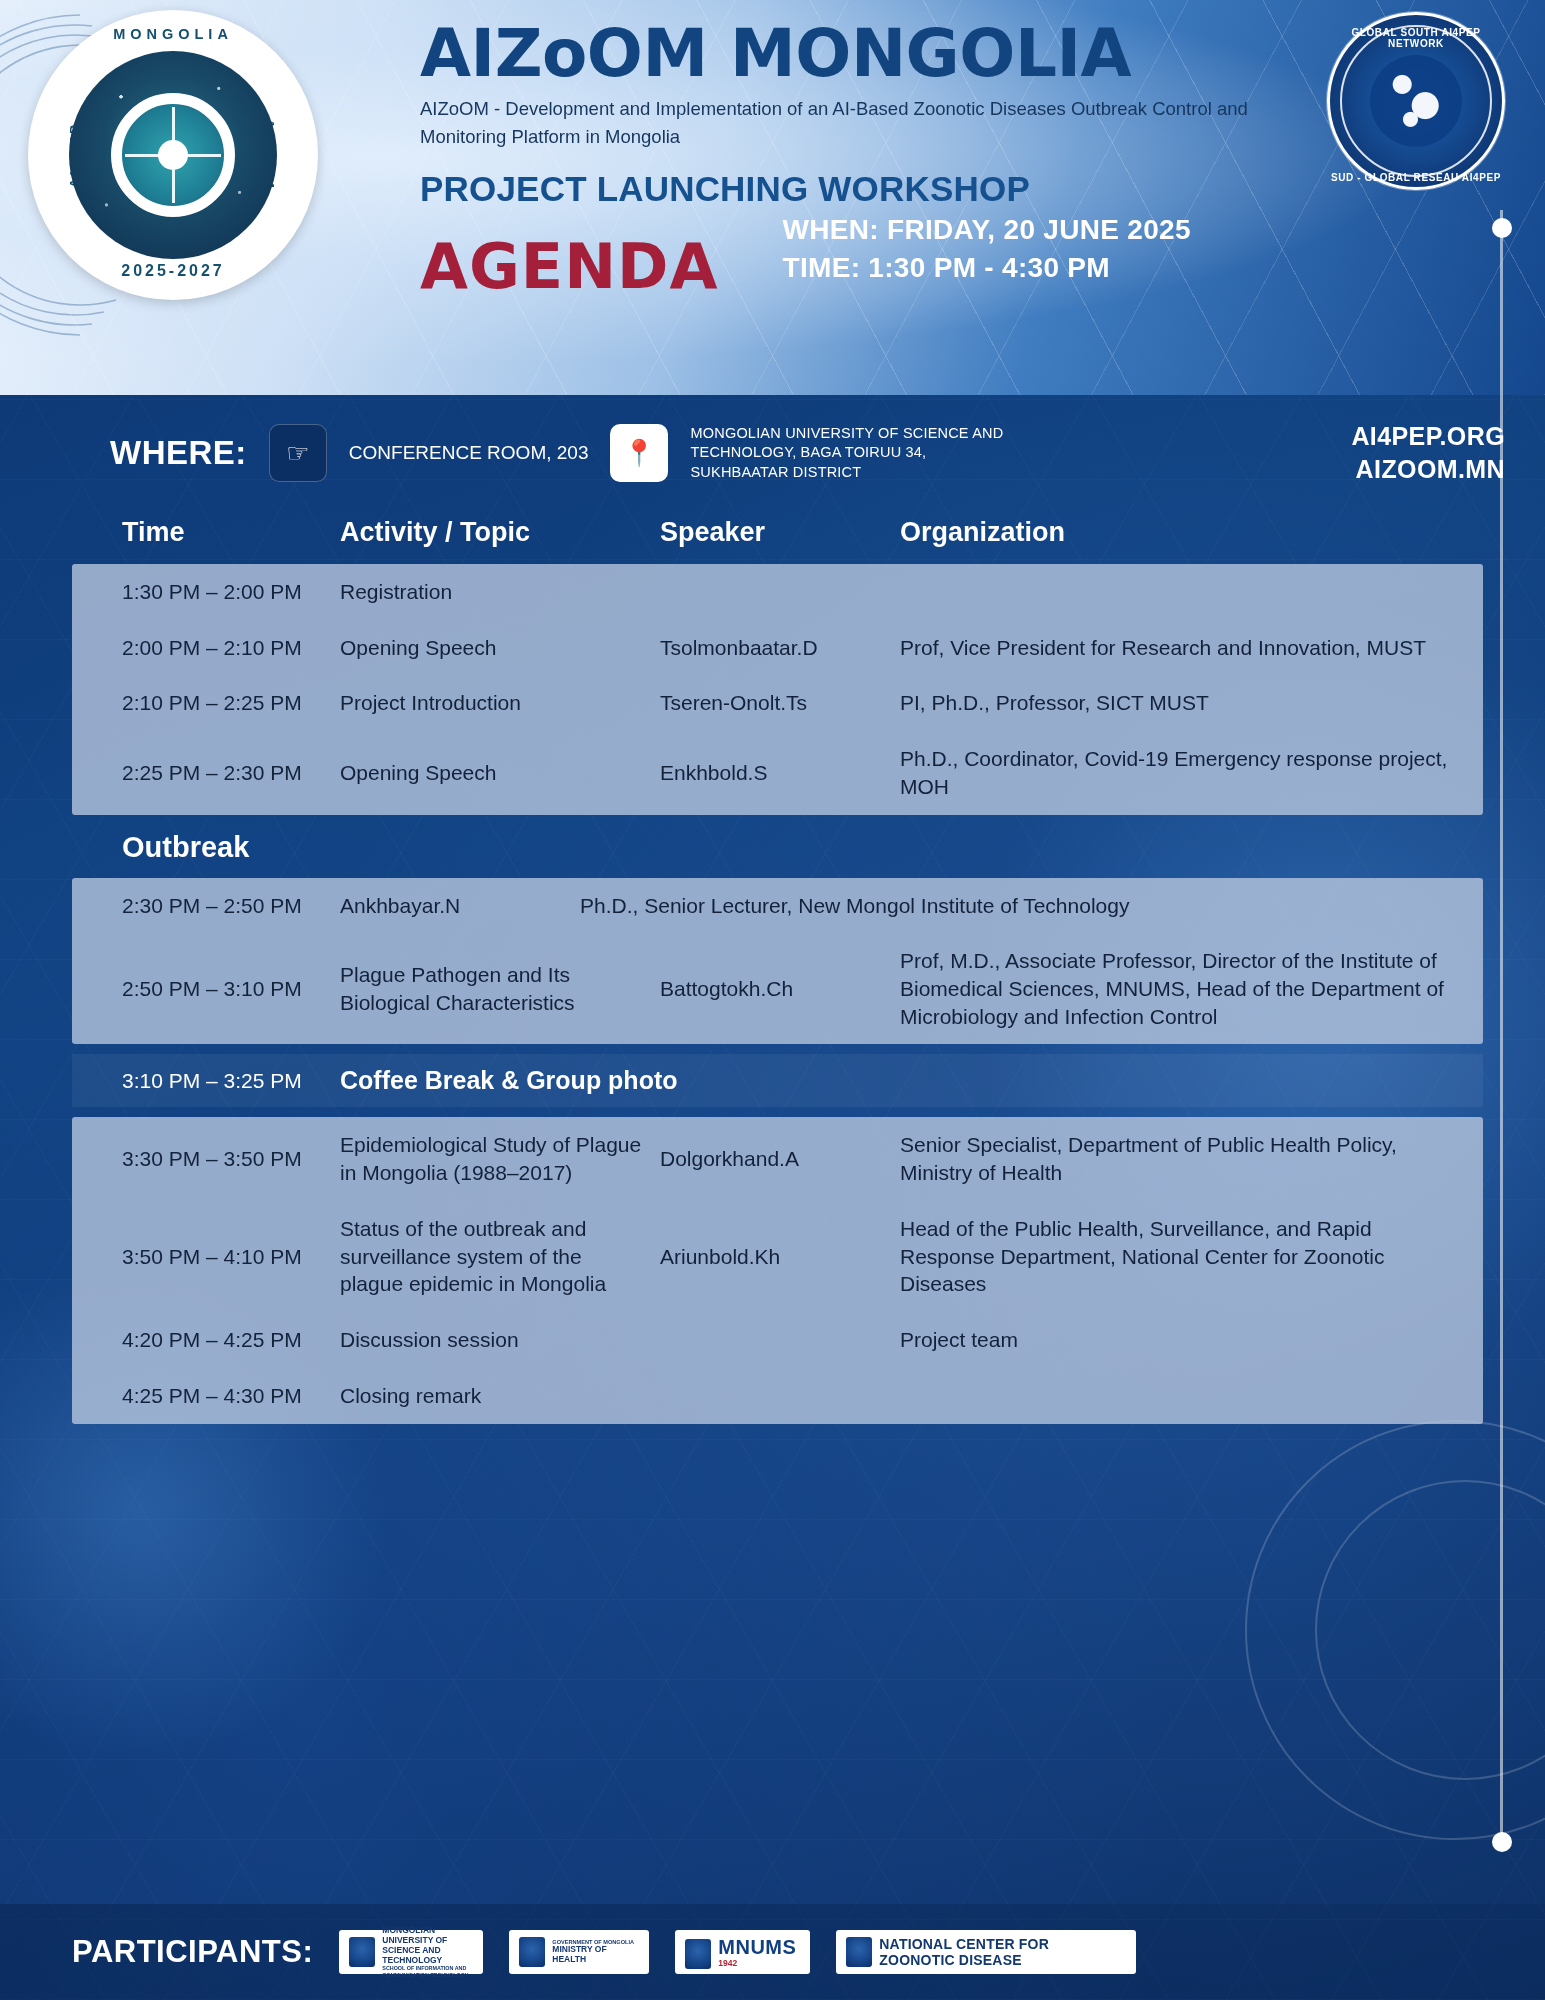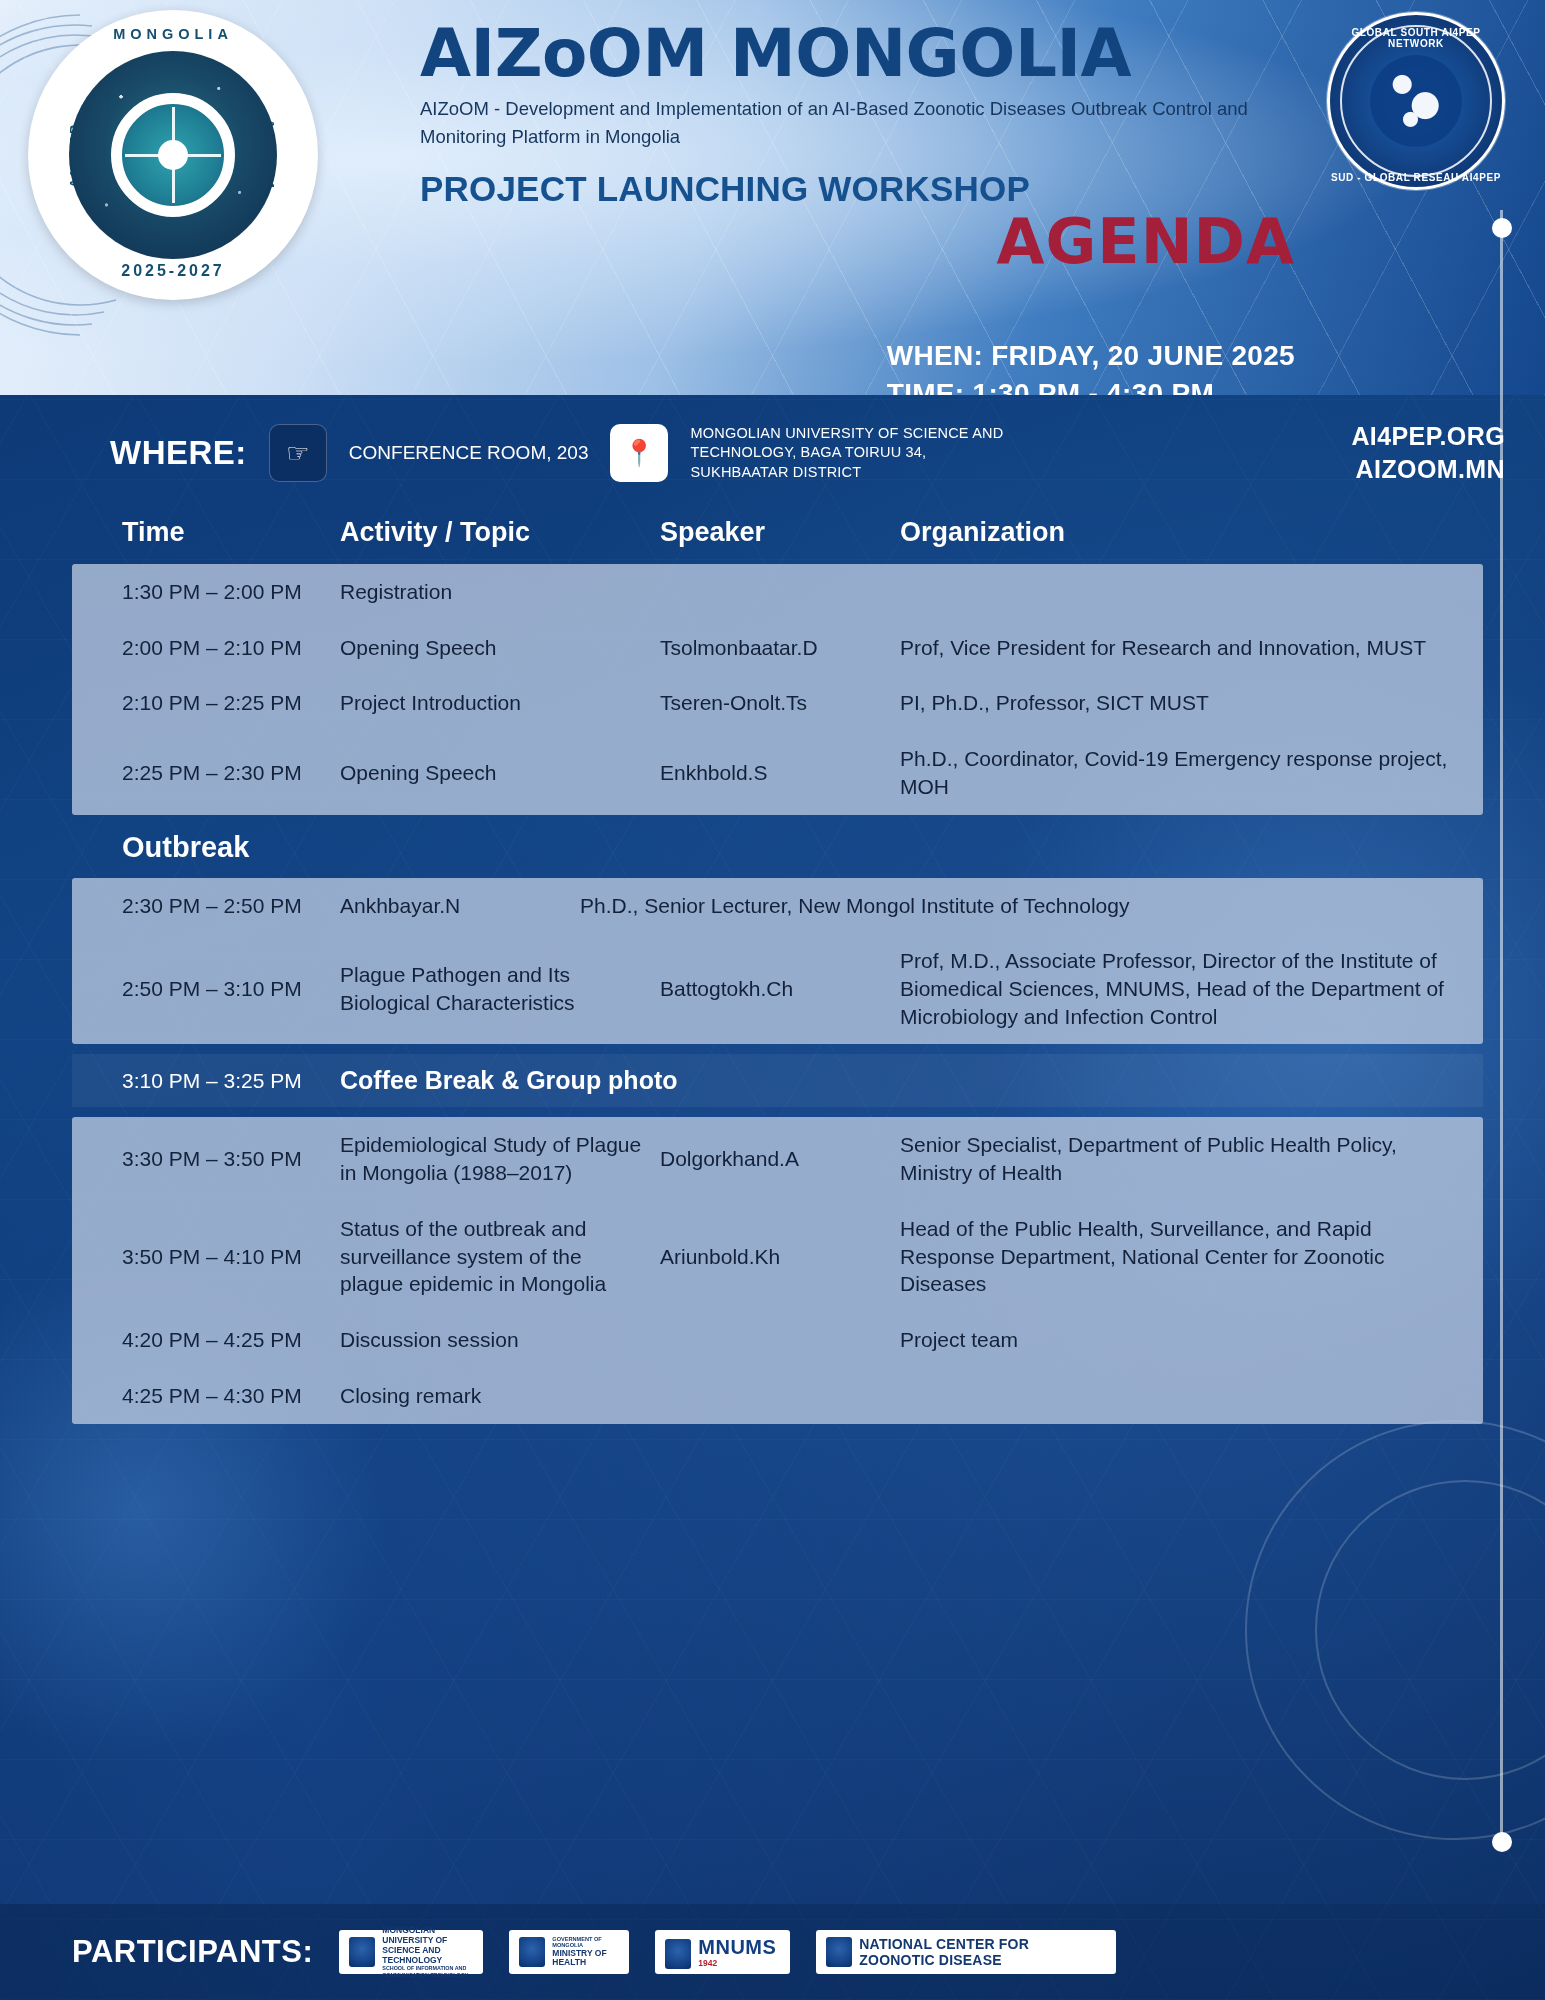--- a/index.html
+++ b/index.html
@@ -140,21 +140,21 @@
   .main-title {
     font-size: 66px; font-weight: 800; color: #12457f; letter-spacing: -0.5px;
     line-height: 1.02; font-family: "DejaVu Sans", sans-serif;
   }
   .subtitle {
     margin-top: 8px; font-size: 18.5px; color: #17365e; line-height: 1.5; max-width: 860px;
   }
   .plw {
     margin-top: 18px; font-size: 35px; font-weight: 800; color: #15508f; letter-spacing: .2px;
   }
-  .agendarow { display:flex; align-items:flex-end; gap:64px; margin-top: 2px; flex-direction: column; }
+  .agendarow { display:flex; align-items:flex-end; gap:64px; margin-top: 2px; }
   .agenda {
     font-size: 62px; font-weight: 800; color: #a4203a; letter-spacing: 1px;
     line-height: 1; font-family:"DejaVu Sans", sans-serif;
   }
   .whenblock { padding-bottom: 10px; }
   .whenline { font-size: 28px; font-weight: 800; color:#ffffff; line-height:1.38; letter-spacing:.3px; }
 
   
   .wherebar {
     position: relative;
@@ -225,21 +225,21 @@
   .logo {
     background:#ffffff; border-radius:3px; height: 44px;
     display:flex; align-items:center; gap:7px; padding: 5px 10px;
     color:#16386e; font-size:8.5px; font-weight:700; line-height:1.15;
   }
   .logo .mark {
     width: 26px; height: 30px; flex:0 0 auto; border-radius:3px;
     background: radial-gradient(circle at 50% 40%, #2b63ad 0%, #123f82 70%, #0c2d5f 100%);
   }
   .logo.l1 { width: 144px; }
-  .logo.l2 { width: 120px; justify-content: space-between; }
+  .logo.l2 { width: 140px; justify-content: space-between; }
   .logo.l3 { width: 135px; align-items: flex-end; }
   .logo.l4 { width: 300px; }
   .logo.l3 .big { color:#123f82; font-size:20px; font-weight:800; letter-spacing:.5px; }
   .logo.l4 .big { color:#13386f; font-size:14px; font-weight:700; letter-spacing:.2px; }
   .logo .red { color:#b3202f; }
 
   
   .rail { position:absolute; right: 42px; top: 210px; bottom: 150px; width: 3px; background: rgba(255,255,255,.55); }
   .rail-dot { position:absolute; right: 33px; width: 20px; height:20px; border-radius:50%; background:#ffffff; }
   .ring {

